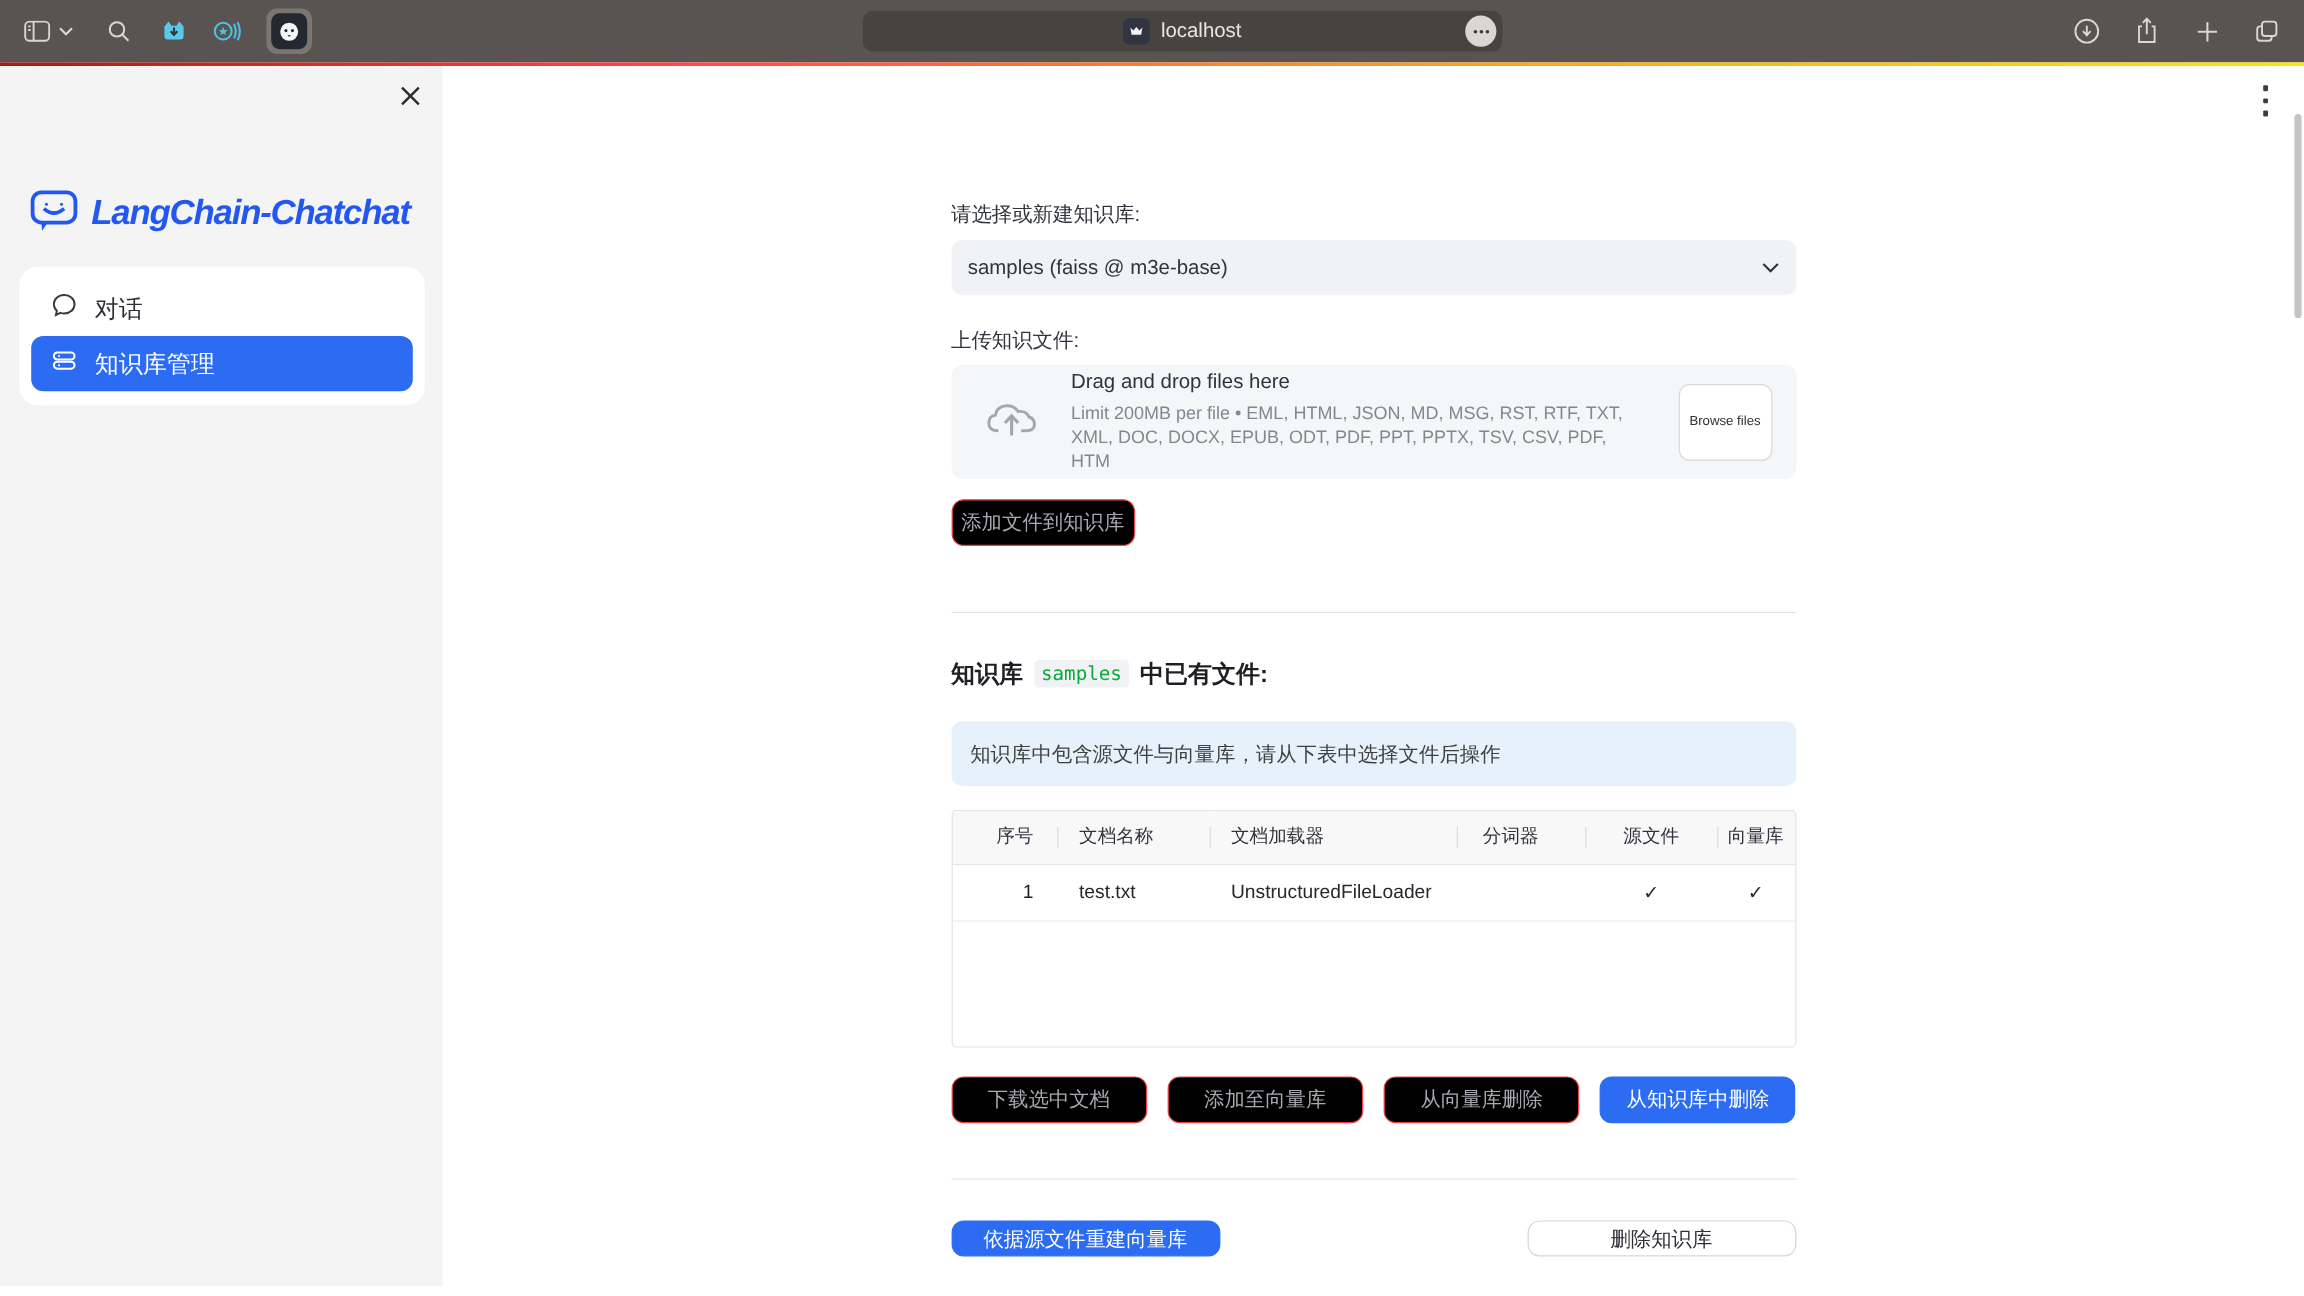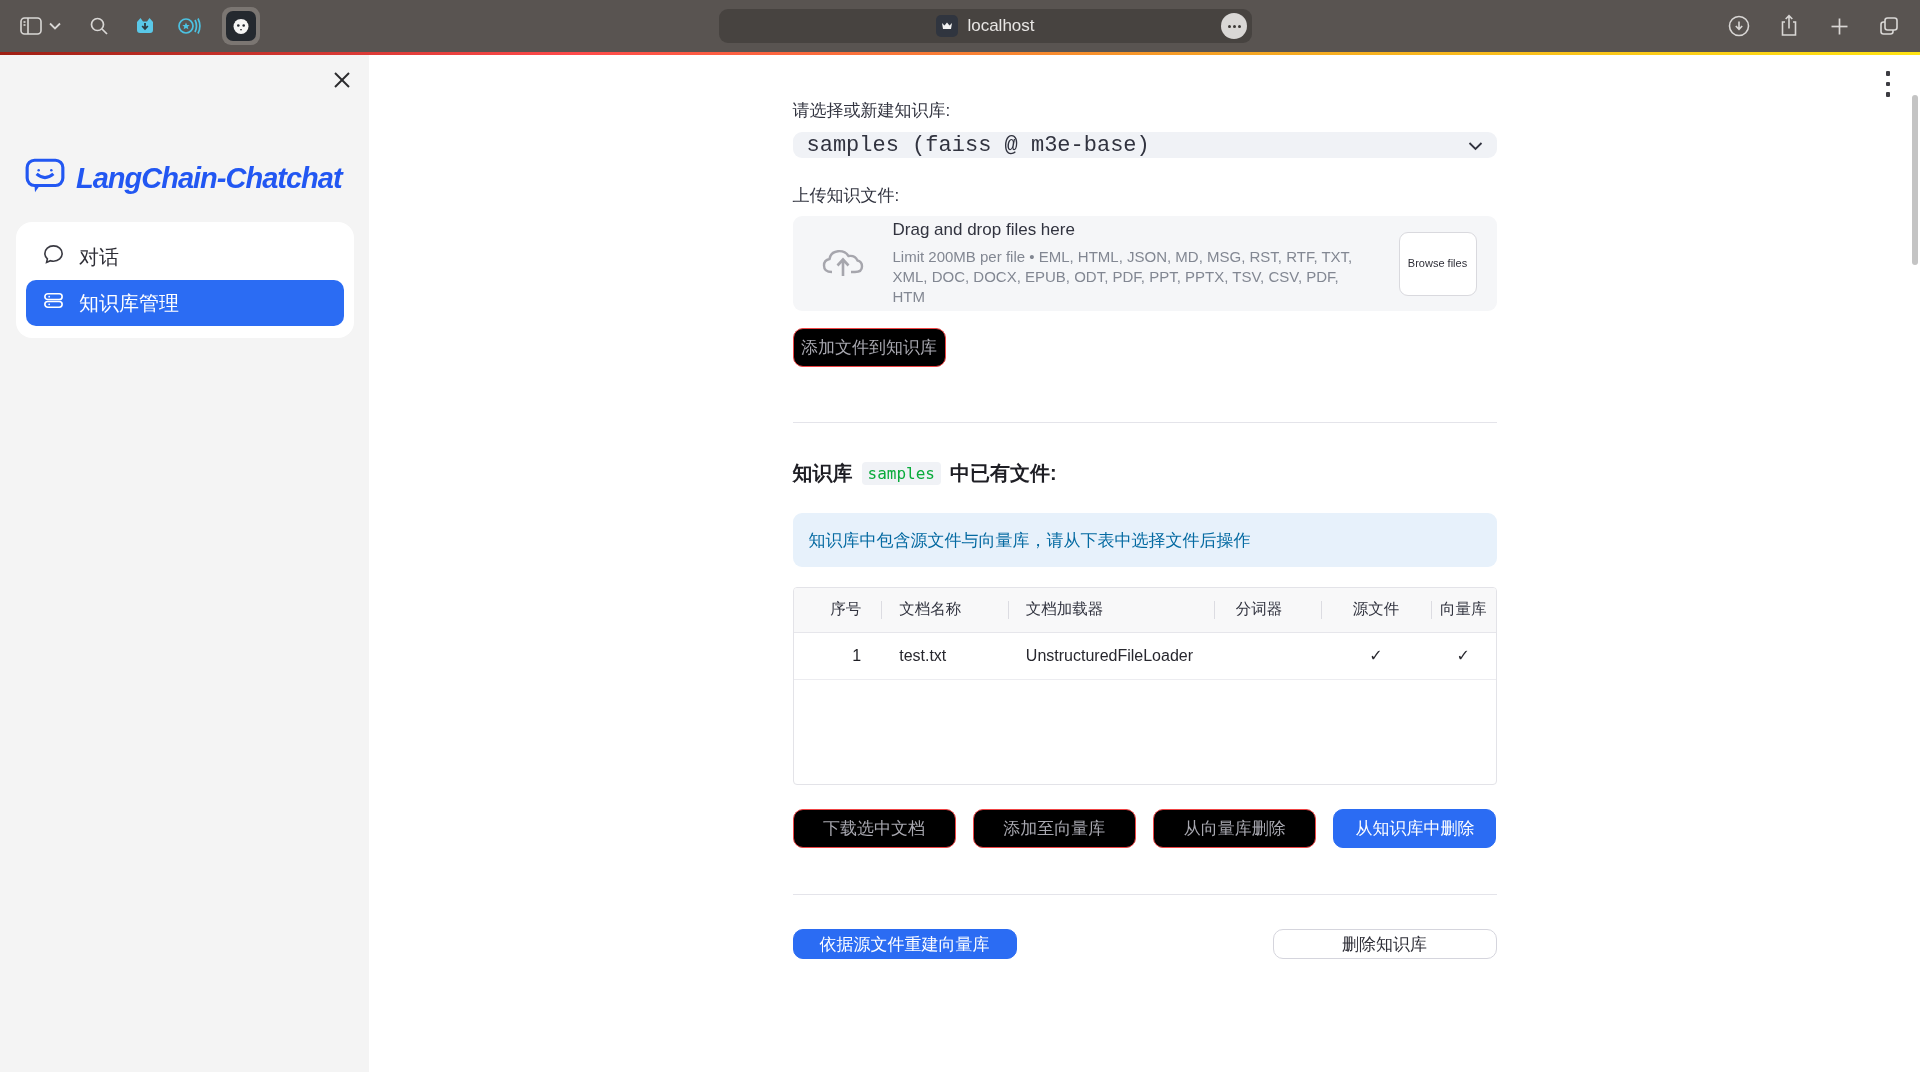--- a/index.html
+++ b/index.html
@@ -53,25 +53,25 @@
 
   
   .main { position:absolute; left:369px; top:55px; right:0; bottom:0;
     background:#fff; overflow:hidden; }
   .kebab { position:absolute; right:26px; top:12px; display:flex;
     flex-direction:column; gap:6px; cursor:pointer; padding:4px; }
   .kebab i { width:4.5px; height:4.5px; background:#3c3c42; border-radius:1px; }
   .scroll-thumb { position:absolute; right:2px; top:40px; width:6px; height:170px;
     background:#c4c4c4; border-radius:3px; }
 
-  .content { width:704px; margin:0 auto; padding-top:44px; position:relative; }
+  .content { width:704px; margin:0 auto; padding-top:112px; position:relative; }
   .field-label { font-size:17px; color:#31333f; margin-bottom:10px; }
-  .selectbox { height:26px; background:#f0f2f6; border-radius:9px; display:flex;
+  .selectbox { height:46px; background:#f0f2f6; border-radius:9px; display:flex;
     align-items:center; justify-content:space-between; padding:0 14px;
-    font-size:22px; color:#31333f; cursor:pointer;font-family:Liberation Mono, monospace; }
+    font-size:17px; color:#31333f; cursor:pointer; }
 
   .upload-label { margin:26px 0 9px; }
   .dropzone { height:95px; background:#f5f6f8; border-radius:9px; display:flex;
     align-items:center; padding:0 20px 0 28px; gap:28px; }
   .dz-text { flex:1; }
   .dz-title { font-size:17px; color:#31333f; margin-bottom:7px; }
   .dz-limit { font-size:15px; color:#828792; line-height:1.35; max-width:520px; }
   .browse-btn { width:78px; min-height:64px; background:#fff;
     border:1px solid #d9d9de; border-radius:9px; font-size:11px; color:#2f2f38;
     text-align:center; display:flex; align-items:center; justify-content:center;
@@ -88,21 +88,21 @@
   .divider { border:none; border-top:1px solid #e4e4ea; margin-top:55px; }
 
   .kb-heading { margin-top:37px; font-size:20px; font-weight:bold; color:#1e1e24;
     display:flex; align-items:center; gap:9px; }
   .code-chip { font-family:"DejaVu Sans Mono","Liberation Mono",monospace;
     font-size:16px; color:#09ab3b; background:#f0f2f6; border-radius:4px;
     padding:2px 6px; font-weight:normal; }
 
   .info-banner { margin-top:26px; height:54px; background:#e7f1fb;
     border-radius:9px; display:flex; align-items:center; padding:0 16px;
-    font-size:17px; color:#0369a1; font-weight:500; }
+    font-size:17px; color:#404040; font-weight:500; }
 
   .table-wrap { margin-top:20px; height:198px; border:1px solid #e3e3e8;
     border-radius:4px; overflow:hidden; }
   table { border-collapse:collapse; width:100%; font-size:16px; color:#27272e; }
   thead th { height:44px; background:#f8f8f9; font-weight:normal; font-size:15.5px;
     color:#31333f; border-bottom:1px solid #e6e6eb; position:relative; }
   thead th:not(:first-child)::before { content:""; position:absolute; left:0;
     top:13px; bottom:13px; width:1px; background:#dcdce2; }
   tbody td { height:47px; border-bottom:1px solid #ececf0; }
   .c0 { width:88px; text-align:right; padding-right:20px; }

